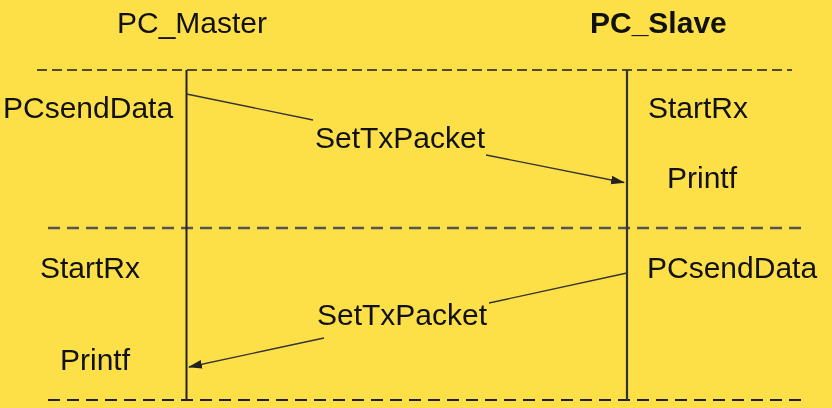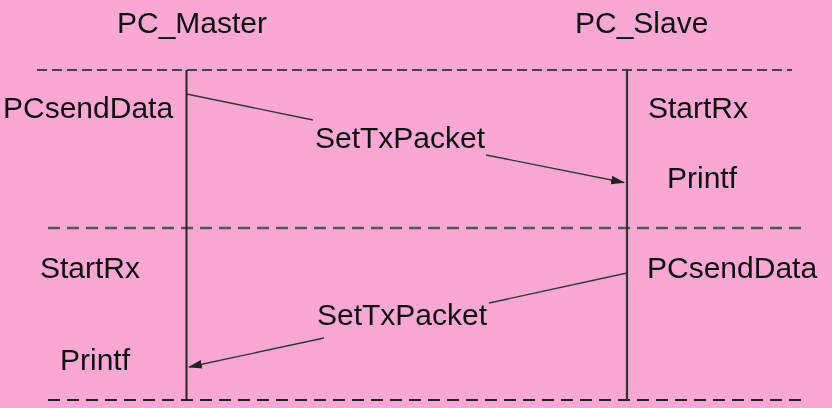--- a/index.html
+++ b/index.html
@@ -4,21 +4,21 @@
 <style>
   html, body {
     margin: 0;
     padding: 0;
     background: #ffffff;
   }
   .stage {
     position: relative;
     width: 832px;
     height: 408px;
-    background: #f9a8d4;
+    background: #fde047;
     overflow: hidden;
     font-family: "Liberation Sans", "DejaVu Sans", sans-serif;
   }
   .lines-layer {
     position: absolute;
     left: 0;
     top: 0;
     width: 832px;
     height: 408px;
   }
@@ -50,21 +50,21 @@
     <line x1="627" y1="70" x2="627" y2="400" stroke="#333333" stroke-width="2.2"></line>
 
     <line x1="186.5" y1="94" x2="313" y2="120" stroke="#333333" stroke-width="1.4"></line>
     <line x1="486" y1="155" x2="624" y2="182.5" stroke="#333333" stroke-width="1.4" marker-end="url(#arrowhead)"></line>
 
     <line x1="627" y1="273" x2="489" y2="303" stroke="#333333" stroke-width="1.4"></line>
     <line x1="324" y1="338" x2="189" y2="367" stroke="#333333" stroke-width="1.4" marker-end="url(#arrowhead)"></line>
   </svg>
 
   <div class="lbl" style="left:117px; top:8px;">PC_Master</div>
-  <div class="lbl" style="left:575px; top:8px;">PC_Slave</div>
+  <div class="lbl" style="left:590px; top:8px;font-weight:bold;">PC_Slave</div>
 
   <div class="lbl" style="left:3px; top:93px;">PCsendData</div>
   <div class="lbl" style="left:315px; top:123px;">SetTxPacket</div>
   <div class="lbl" style="left:648px; top:93px;">StartRx</div>
   <div class="lbl" style="left:667px; top:163px;">Printf</div>
 
   <div class="lbl" style="left:40px; top:253px;">StartRx</div>
   <div class="lbl" style="left:317px; top:300px;">SetTxPacket</div>
   <div class="lbl" style="left:647px; top:253px;">PCsendData</div>
   <div class="lbl" style="left:60px; top:345px;">Printf</div>

